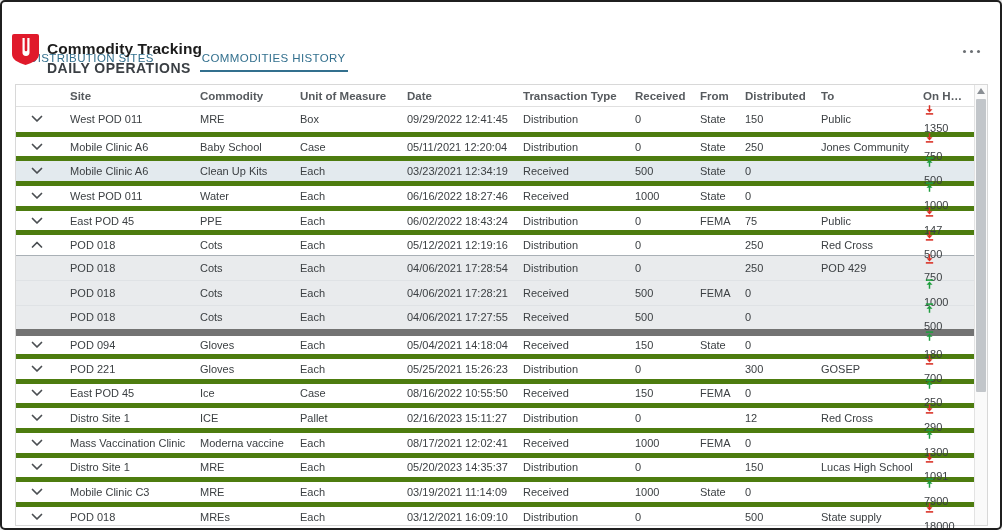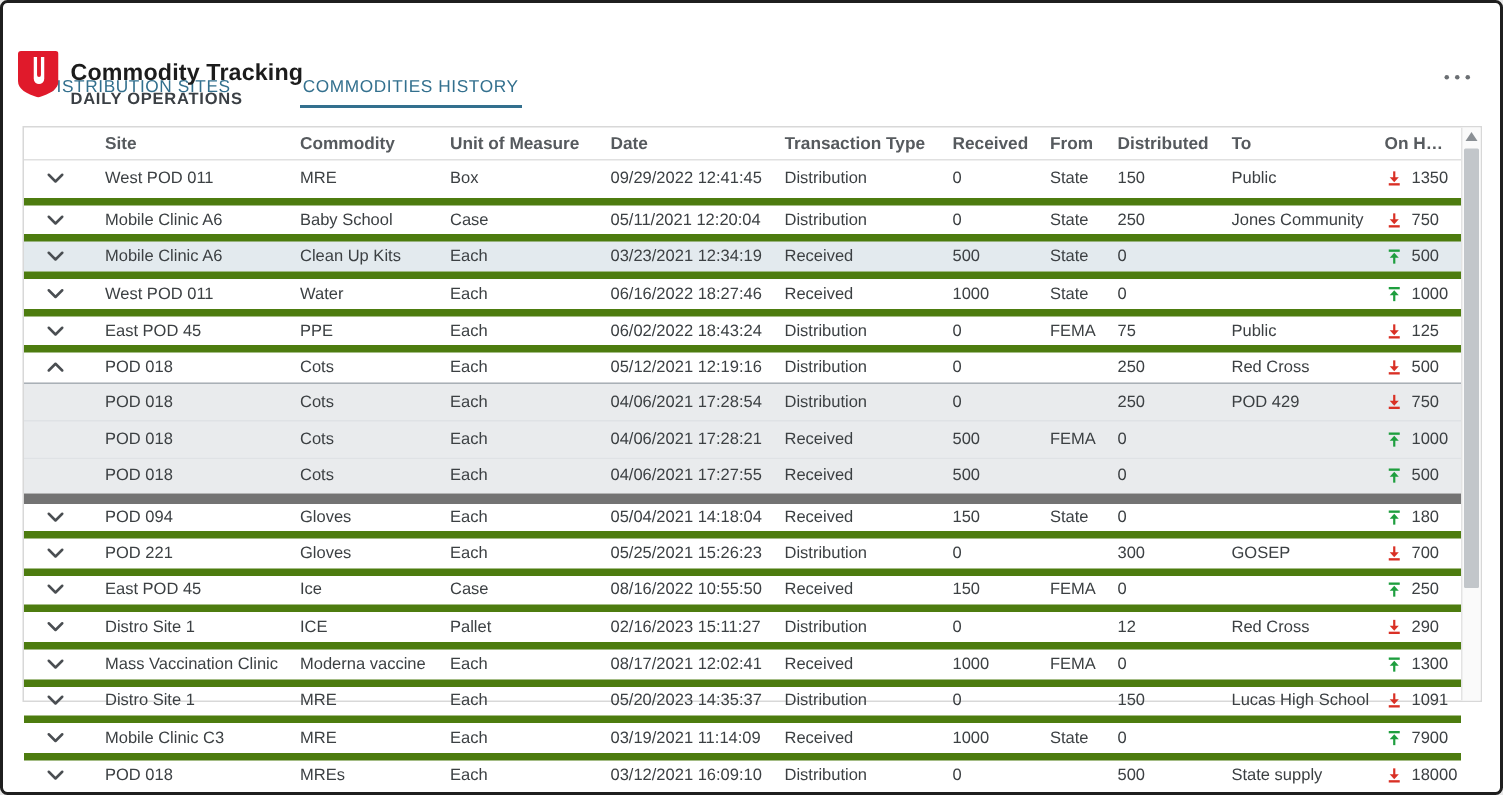--- a/index.html
+++ b/index.html
@@ -13,47 +13,47 @@
   .tab {
     font-size:11.5px; font-weight:normal; letter-spacing:0.4px; color:#33708e;
     padding:2px 2px 6px 2px; cursor:pointer; white-space:nowrap;margin-top:40px;
   }
   .tab.active { border-bottom:2px solid #33708e; }
   
   .pagehead { position:relative; height:49px; }
   .logo { position:absolute; left:10px; top:1px; }
   .titleblock { position:absolute; left:45px; top:7px; }
   .page-title { font-size:15.5px; font-weight:bold; color:#1c1c1c; letter-spacing:0.1px; }
-  .page-subtitle { font-size:11px; font-weight:bold; color:#3a3f44; letter-spacing:0.5px; margin-top:2px; }
+  .page-subtitle { font-size:14px; font-weight:bold; color:#3a3f44; letter-spacing:0.5px; margin-top:2px; }
   .menu-dots { position:absolute; right:17px; top:12px; width:22px; height:12px; cursor:pointer; }
   .menu-dots i { position:absolute; top:5px; width:3px; height:3px; border-radius:50%; background:#6b6f73; }
   .menu-dots i:nth-child(1){ left:2px; } .menu-dots i:nth-child(2){ left:9px; } .menu-dots i:nth-child(3){ left:16px; }
   
   .tablewrap {
-    position:absolute; left:13px; top:82px; width:973px; height:384px;
+    position:absolute; left:13px; top:82px; width:973px; height:442px;
     border:1px solid #d8d8d8; background:#fff;
   }
   .thead, .trow {
     display:grid;
     grid-template-columns:54px 130px 100px 107px 116px 112px 65px 45px 76px 102px 1fr;
     align-items:center;
     width:calc(100% - 13px);
   }
   .thead { height:22px; border-bottom:1px solid #e0e0e0; }
   .thead .cell { font-size:11.5px; font-weight:bold; color:#565a5e; }
   .trow { height:24.7px; border-top:5px solid #4d7c0f; cursor:pointer; }
   .trow:first-child { border-top:none; }
   .cell { font-size:11px; color:#3c4043; white-space:nowrap; overflow:hidden; text-overflow:ellipsis; padding-right:6px; }
   .c-expand { display:flex; justify-content:flex-start; padding-left:15px; }
   .chev { display:inline-flex; width:14px; height:10px; align-items:center; cursor:pointer; }
   .trow.highlight { background:#e3eaee; }
   .trow.child { background:#e9ebed; border-top:1px solid #dfe2e5; }
   .trow.group-start { border-top:1px solid #a9b0b6; }
   .trow.group-end-next { border-top:7px solid #737373; }
-  .c-onhand { display:flex; align-items:center; gap:6px; padding-left:1px; }
+  .c-onhand { display:flex; align-items:flex-start; gap:6px; padding-left:1px;flex-direction:column; }
   .dir-icon { display:inline-flex; width:11px; height:12px; }
   
   .scrollbar {
     position:absolute; top:0; right:0; width:13px; height:100%;
     background:#fafafa; border-left:1px solid #e3e3e3;
   }
   .sb-up { position:absolute; top:3px; left:2px; width:0; height:0;
     border-left:4px solid transparent; border-right:4px solid transparent; border-bottom:6px solid #8a8f94; cursor:pointer; }
   .sb-thumb { position:absolute; top:14px; left:1px; width:10px; height:293px; background:#c2c6ca; border-radius:1px; cursor:pointer; }
 </style>
@@ -241,21 +241,21 @@
           <div class="cell c-onhand">
             <span class="dir-icon">
               <svg width="11" height="12" viewBox="0 0 12 12">
                 <g fill="#d93025">
                   <rect x="2" y="9.4" width="8" height="1.7"></rect>
                   <polygon points="6,8.7 2.7,5.1 9.3,5.1"></polygon>
                   <rect x="5.2" y="0.8" width="1.6" height="5.2"></rect>
                 </g>
               </svg>
             </span>
-            <span>125</span>
+            <span>147</span>
           </div>
         </div>
         <div class="trow">
           <div class="cell c-expand">
             <span class="chev">
               <svg width="12" height="8" viewBox="0 0 12 8">
                 <polyline points="1.5,6 6,1.5 10.5,6" fill="none" stroke="#4a4e52" stroke-width="1.7" stroke-linecap="round" stroke-linejoin="round"></polyline>
               </svg>
             </span>
           </div>

